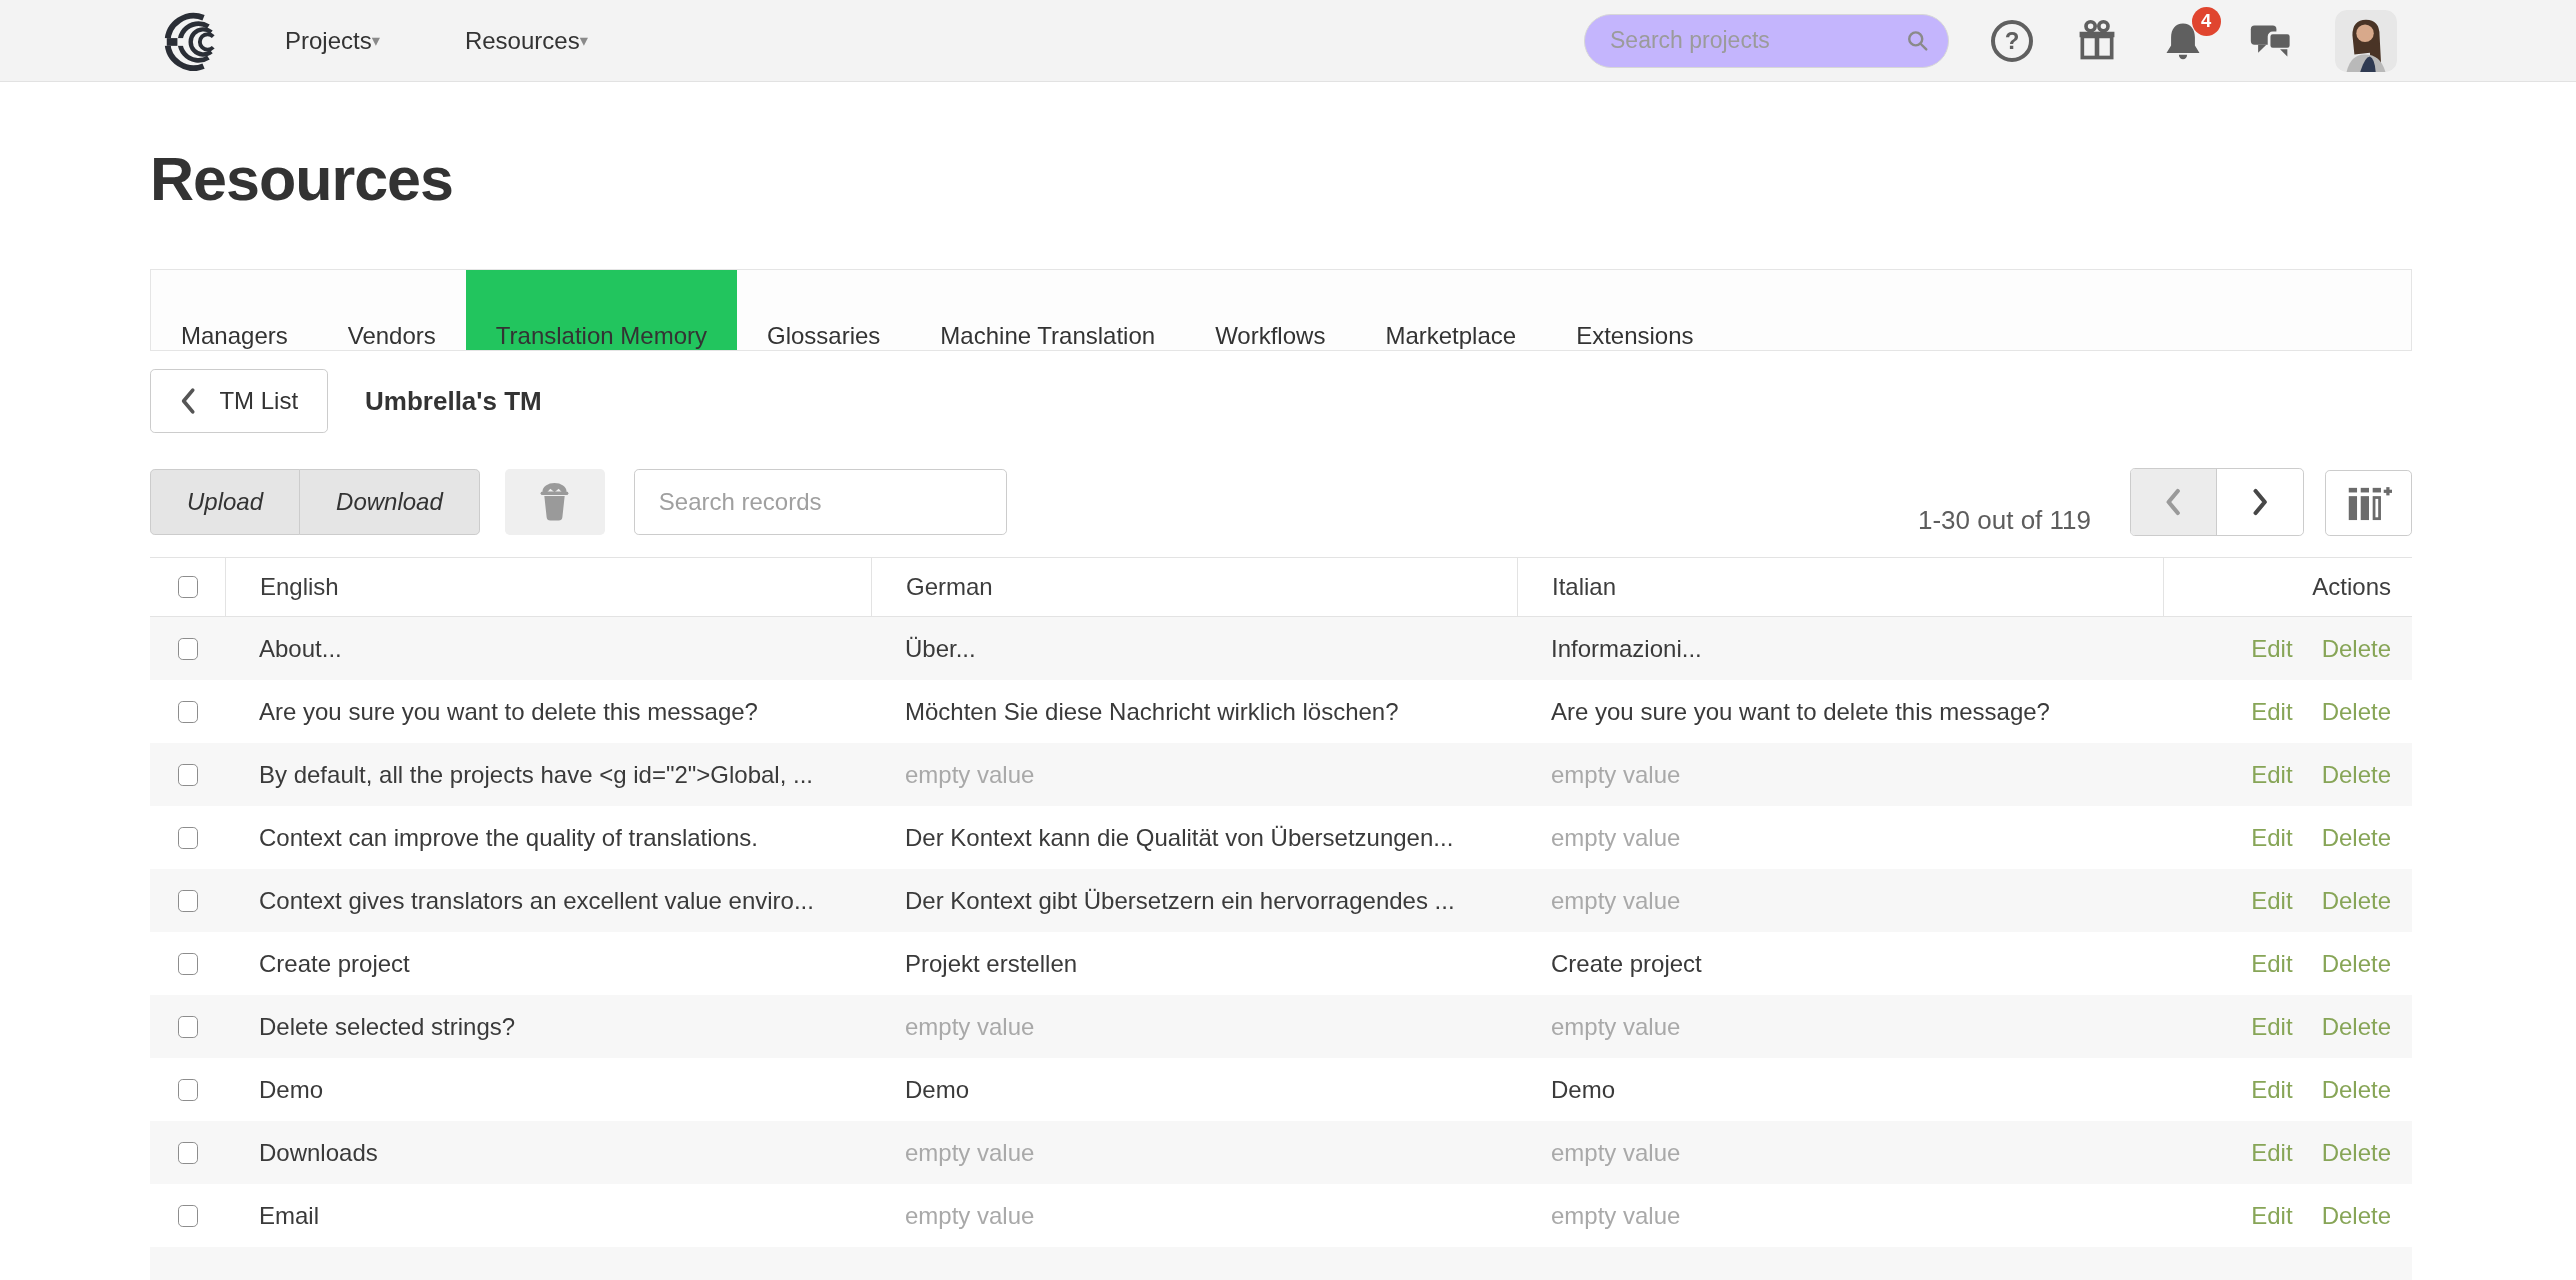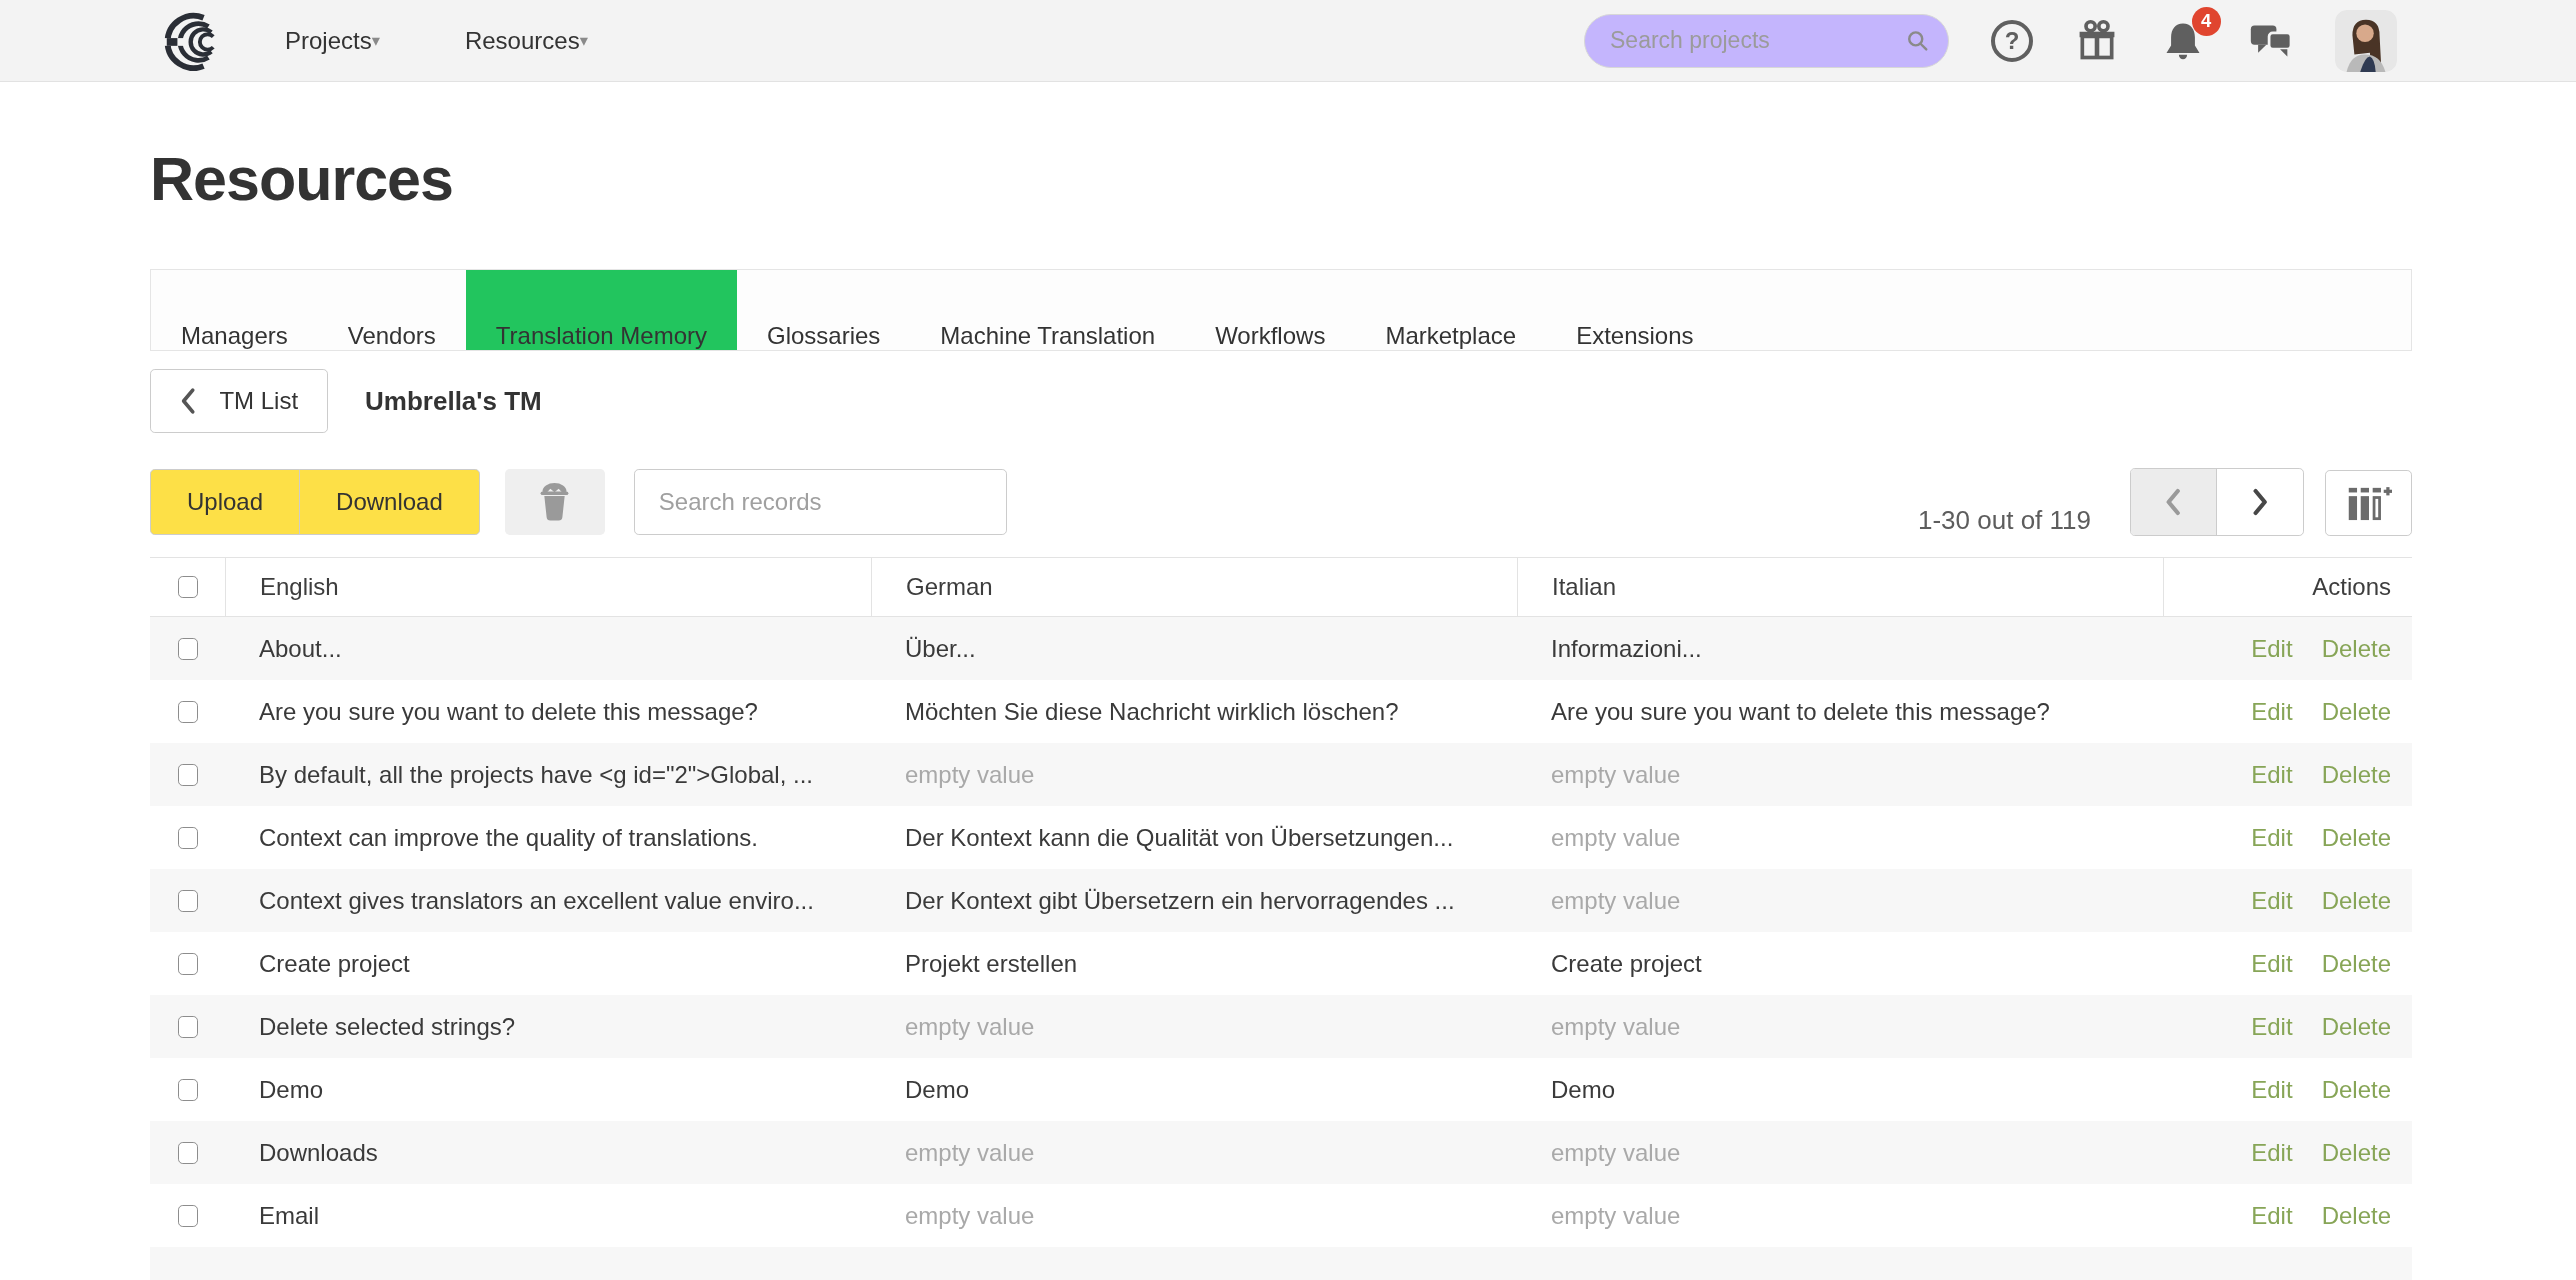--- a/index.html
+++ b/index.html
@@ -36,22 +36,22 @@
   .tab { padding:0 30px; display:flex; align-items:flex-end; font-size:24px; color:#333; cursor:pointer; white-space:nowrap; }
   .tab.active { background:#22c55e; }
 
   .crumbrow { margin-top:18.4px; display:flex; align-items:center; gap:37px; }
   .back-btn { height:64px; background:#fff; border:1px solid #ccc; border-radius:4.8px;
     display:flex; align-items:center; gap:23px; padding:0 29px; font-size:24px; color:#333; cursor:pointer; }
   .tm-title { font-size:26px; font-weight:700; color:#333; }
 
   .toolbar { margin-top:35px; display:flex; align-items:center; }
   .btn-group { display:flex; }
-  .btn { height:66px; background:#fde047; border:1px solid #ccc; font-size:24px; color:#333;
-    padding:0 36px; cursor:pointer; font-family:inherit; }
+  .btn { height:66px; background:#e5e5e5; border:1px solid #ccc; font-size:24px; color:#333;
+    padding:0 36px; cursor:pointer; font-family:inherit;font-style:italic; }
   .btn.first { border-radius:4.8px 0 0 4.8px; }
   .btn.last  { border-radius:0 4.8px 4.8px 0; margin-left:-1px; }
   .trash-btn { margin-left:25px; width:100px; height:66px; background:#efefef; border:none;
     border-radius:4.8px; display:flex; align-items:center; justify-content:center; cursor:default; }
   .search-records { margin-left:29px; width:373px; height:66px; border:1px solid #ccc; border-radius:4.8px;
     font-size:24px; color:#444; padding:0 24px; outline:none; font-family:inherit; background:#fff; }
   .search-records::placeholder { color:#a0a0a0; }
   .toolbar-right { margin-left:auto; display:flex; align-items:flex-end; }
   .range { font-size:26px; color:#5d5d5d; margin-right:39px; }
   .pager { display:flex; border:1px solid #ccc; border-radius:4.8px; overflow:hidden; background:#fff; }

